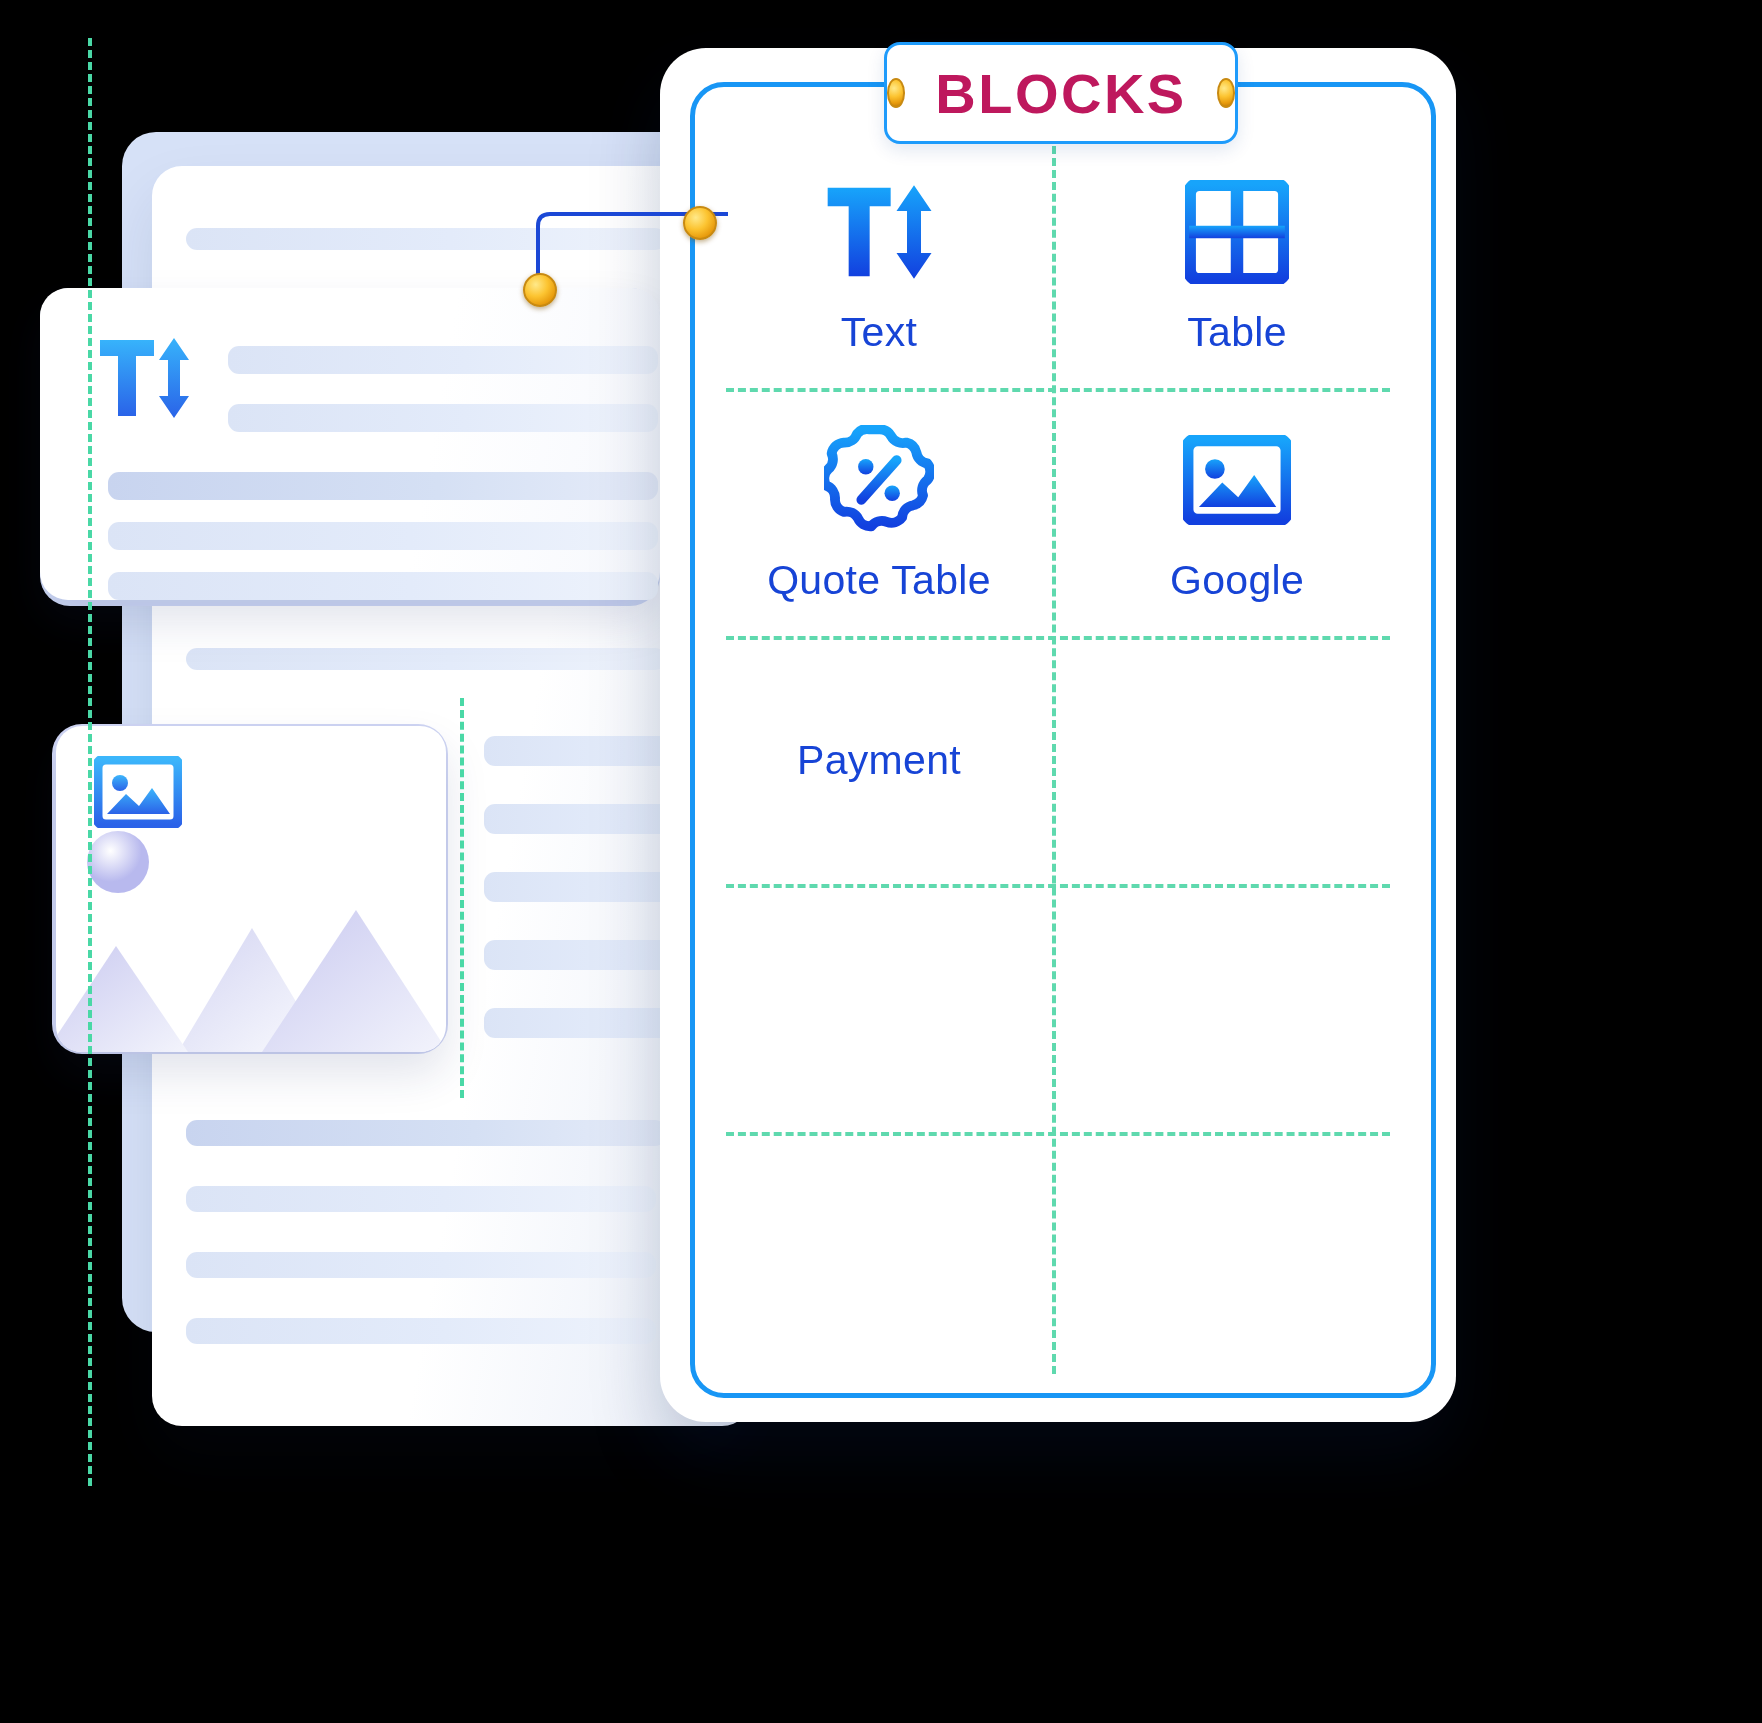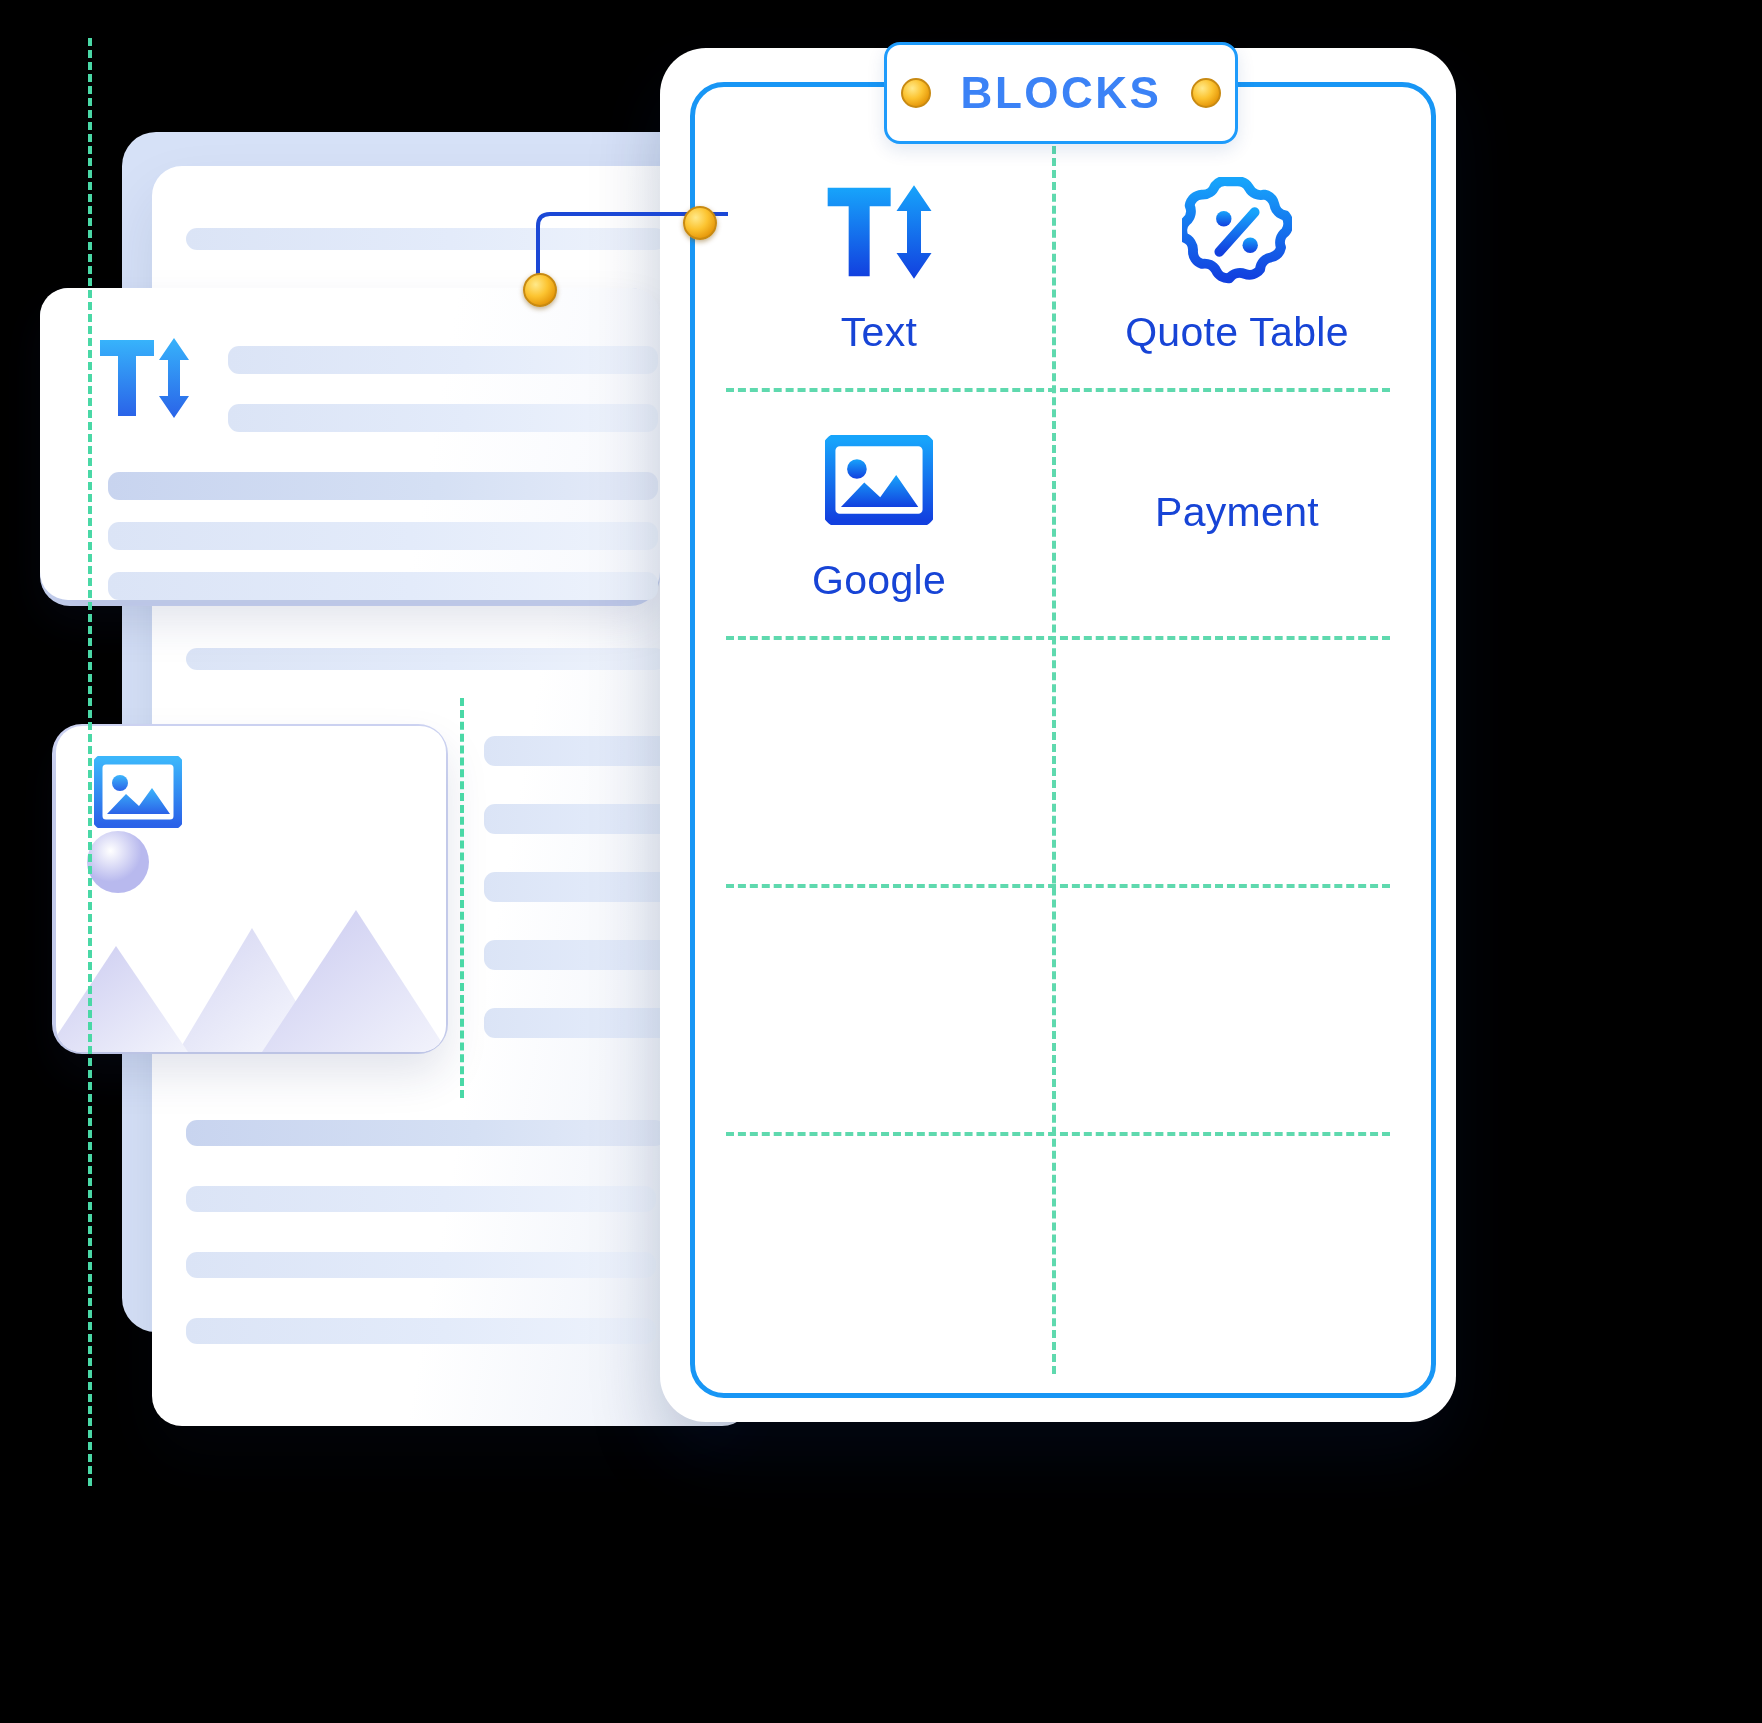--- a/index.html
+++ b/index.html
@@ -73,21 +73,21 @@
     position:absolute;left:690px;top:82px;width:736px;height:1306px;
     border:5px solid #1896f5;border-radius:34px;z-index:11;background:transparent;
   }
   #blocks-badge{
     position:absolute;left:884px;top:42px;width:348px;height:96px;z-index:14;
     background:#ffffff;border:3px solid #1e9bfb;border-radius:16px;
     display:flex;align-items:center;justify-content:center;gap:30px;
     box-shadow:0 6px 18px rgba(20,60,140,.12);
   }
   #blocks-title{
-    font-size:44px;font-weight:bold;letter-spacing:2.5px;color:#3b82f6;
+    font-size:56px;font-weight:bold;letter-spacing:2.5px;color:#be185d;
     font-family:"Liberation Sans",sans-serif;
   }
   .badge-dot{
     width:26px;height:26px;border-radius:50%;
     background:radial-gradient(circle at 36% 32%,#ffe98a 0%,#fcc431 42%,#e79a0c 75%,#b9760a 100%);
     border:2px solid #c88a12;
   }
 
   
   #blocks-grid{
@@ -228,20 +228,36 @@
               <stop offset="100%" stop-color="#1240df"></stop>
         </linearGradient>
           </defs>
         <path d="M4 4 h54 v16 H40 v60 H22 V20 H4 Z" fill="url(#gTx)"></path>
         <path d="M78 2 l15 22 h-9 v36 h9 L78 82 L63 60 h9 V24 h-9 Z" fill="url(#gTx)"></path>
       </svg>
     </div>
     <div class="cell-label">Text</div>
   </div>
 
+  <div class="cell">
+    <div class="cell-icon">
+      <svg width="104" height="104" viewBox="0 0 100 100">
+        <defs>
+            <linearGradient id="gTb" x1="0" y1="0" x2="0" y2="1">
+          <stop offset="0%" stop-color="#17a4fb"></stop>
+              <stop offset="100%" stop-color="#1240df"></stop>
+        </linearGradient>
+          </defs>
+        <rect x="4" y="4" width="92" height="92" rx="10" fill="none" stroke="url(#gTb)" stroke-width="13"></rect>
+        <rect x="44" y="4" width="12" height="92" fill="url(#gTb)"></rect>
+        <rect x="4" y="44" width="92" height="12" fill="url(#gTb)"></rect>
+      </svg>
+    </div>
+    <div class="cell-label">Table</div>
+  </div>
 
   <div class="cell">
     <div class="cell-icon">
       <svg width="110" height="110" viewBox="0 0 100 100">
         <defs>
             <linearGradient id="gQt" x1="0" y1="0" x2="0" y2="1">
           <stop offset="0%" stop-color="#17a4fb"></stop>
               <stop offset="100%" stop-color="#1240df"></stop>
         </linearGradient>
           </defs>

